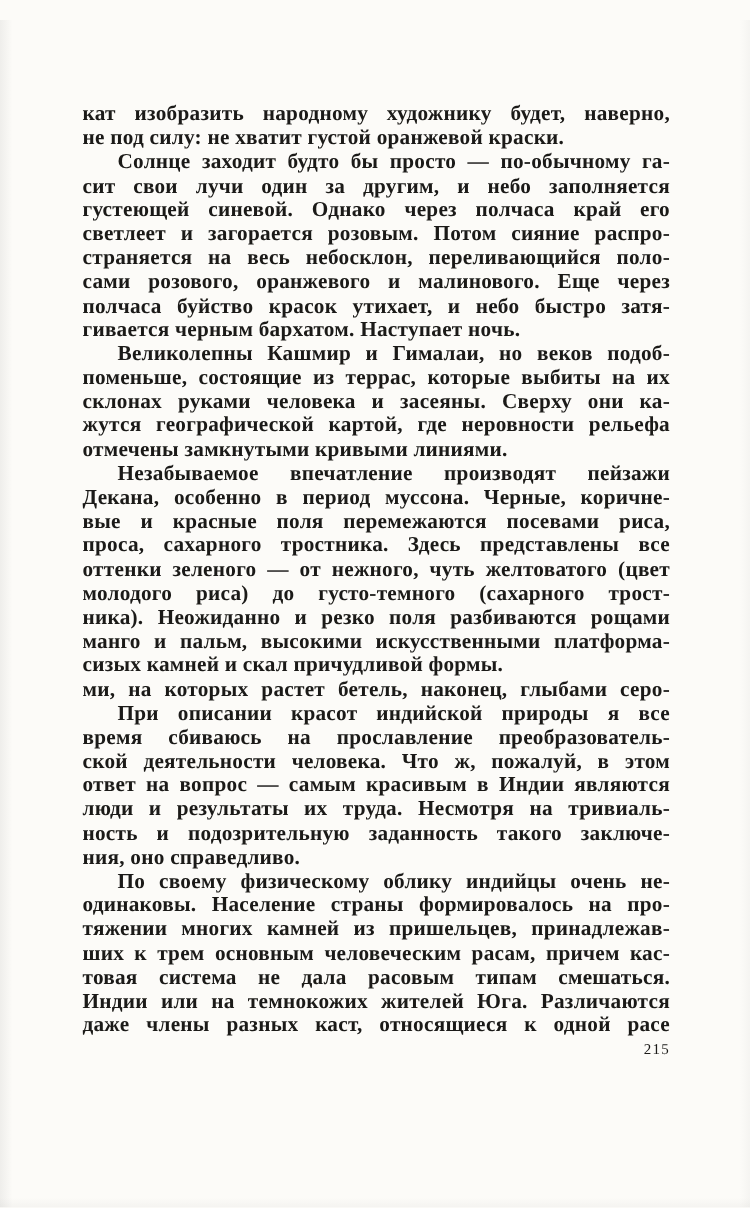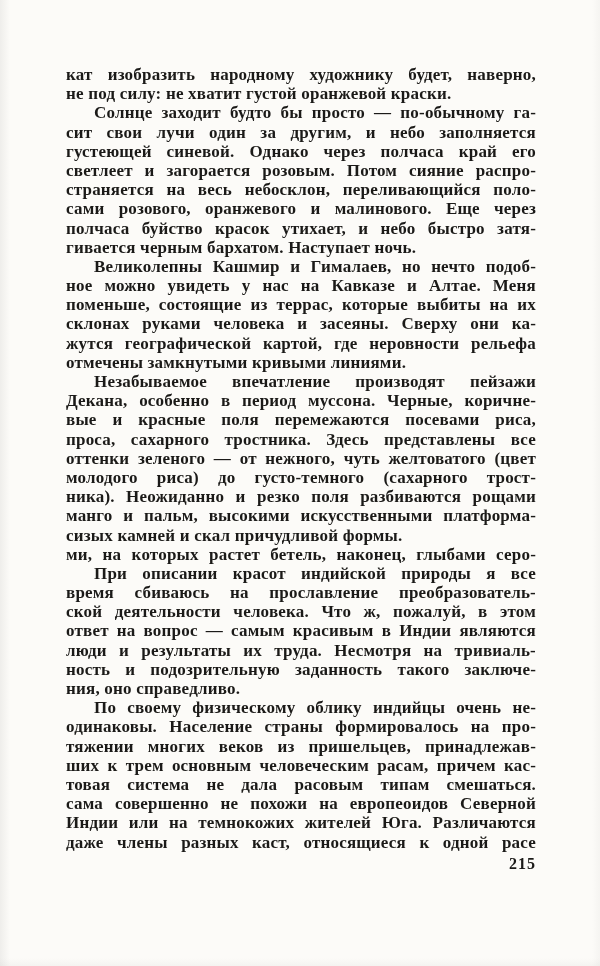--- a/index.html
+++ b/index.html
@@ -15,20 +15,21 @@
     font-family: "Liberation Serif", "DejaVu Serif", serif;
   }
   
   .scan-page {
     position: absolute;
     inset: 0;
     background:
       linear-gradient(to right, rgba(120,120,120,0.10), rgba(120,120,120,0) 10px),
       linear-gradient(to left, rgba(120,120,120,0.05), rgba(120,120,120,0) 8px),
       linear-gradient(to top, rgba(120,120,120,0.06), rgba(120,120,120,0) 8px);
+    margin-top: 16px;
   }
   .text-block {
     position: absolute;
     left: 66px;
     top: 65px;
     width: 470px;
     color: #1b1a18;
     font-size: 17px;
     font-weight: bold;
     letter-spacing: 0.2px;
@@ -44,44 +45,43 @@
     text-align: right;
     text-align-last: left;
   }
   .line.indent {
     padding-left: 28px;
   }
   .page-number {
     margin-top: 3px;
     text-align: left;
     text-align-last: right;
-    font-size: 16px;
-    font-weight: bold;
+    font-size: 12px;
+    font-weight: normal;
     color: #1b1a18;
     letter-spacing: 1px;
   }
 </style>
 </head>
 <body>
 
 <div class="scan-page">
   <div class="text-block">
 
     <div class="line">кат изобразить народному художнику будет, наверно,</div>
       <div class="line end">не под силу: не хватит густой оранжевой краски.</div>
       <div class="line indent">Солнце заходит будто бы просто — по-обычному га-</div>
       <div class="line">сит свои лучи один за другим, и небо заполняется</div>
       <div class="line">густеющей синевой. Однако через полчаса край его</div>
       <div class="line">светлеет и загорается розовым. Потом сияние распро-</div>
       <div class="line">страняется на весь небосклон, переливающийся поло-</div>
       <div class="line">сами розового, оранжевого и малинового. Еще через</div>
       <div class="line">полчаса буйство красок утихает, и небо быстро затя-</div>
       <div class="line end">гивается черным бархатом. Наступает ночь.</div>
-      <div class="line indent">Великолепны Кашмир и Гималаев, но нечто подоб-</div>
-      <div class="line">ное можно увидеть у нас на Кавказе и Алтае. Меня</div>
+      <div class="line indent">Великолепны Кашмир и Гималаи, но веков подоб-</div>
       <div class="line">поменьше, состоящие из террас, которые выбиты на их</div>
       <div class="line">склонах руками человека и засеяны. Сверху они ка-</div>
       <div class="line">жутся географической картой, где неровности рельефа</div>
       <div class="line end">отмечены замкнутыми кривыми линиями.</div>
       <div class="line indent">Незабываемое впечатление производят пейзажи</div>
       <div class="line">Декана, особенно в период муссона. Черные, коричне-</div>
       <div class="line">вые и красные поля перемежаются посевами риса,</div>
       <div class="line">проса, сахарного тростника. Здесь представлены все</div>
       <div class="line">оттенки зеленого — от нежного, чуть желтоватого (цвет</div>
       <div class="line">молодого риса) до густо-темного (сахарного трост-</div>
@@ -91,21 +91,20 @@
       <div class="line">ми, на которых растет бетель, наконец, глыбами серо-</div>
       <div class="line indent">При описании красот индийской природы я все</div>
       <div class="line">время сбиваюсь на прославление преобразователь-</div>
       <div class="line">ской деятельности человека. Что ж, пожалуй, в этом</div>
       <div class="line">ответ на вопрос — самым красивым в Индии являются</div>
       <div class="line">люди и результаты их труда. Несмотря на тривиаль-</div>
       <div class="line">ность и подозрительную заданность такого заключе-</div>
       <div class="line end">ния, оно справедливо.</div>
       <div class="line indent">По своему физическому облику индийцы очень не-</div>
       <div class="line">одинаковы. Население страны формировалось на про-</div>
-      <div class="line">тяжении многих веков из пришельцев, принадлежав-</div>
+      <div class="line">тяжении многих камней из пришельцев, принадлежав-</div>
       <div class="line">ших к трем основным человеческим расам, причем кас-</div>
       <div class="line">товая система не дала расовым типам смешаться.</div>
-      <div class="line">сама совершенно не похожи на европеоидов Северной</div>
       <div class="line">Индии или на темнокожих жителей Юга. Различаются</div>
       <div class="line">даже члены разных каст, относящиеся к одной расе</div>
       <div class="page-number">215</div>
   </div>
 </div>
 
 </body></html>

